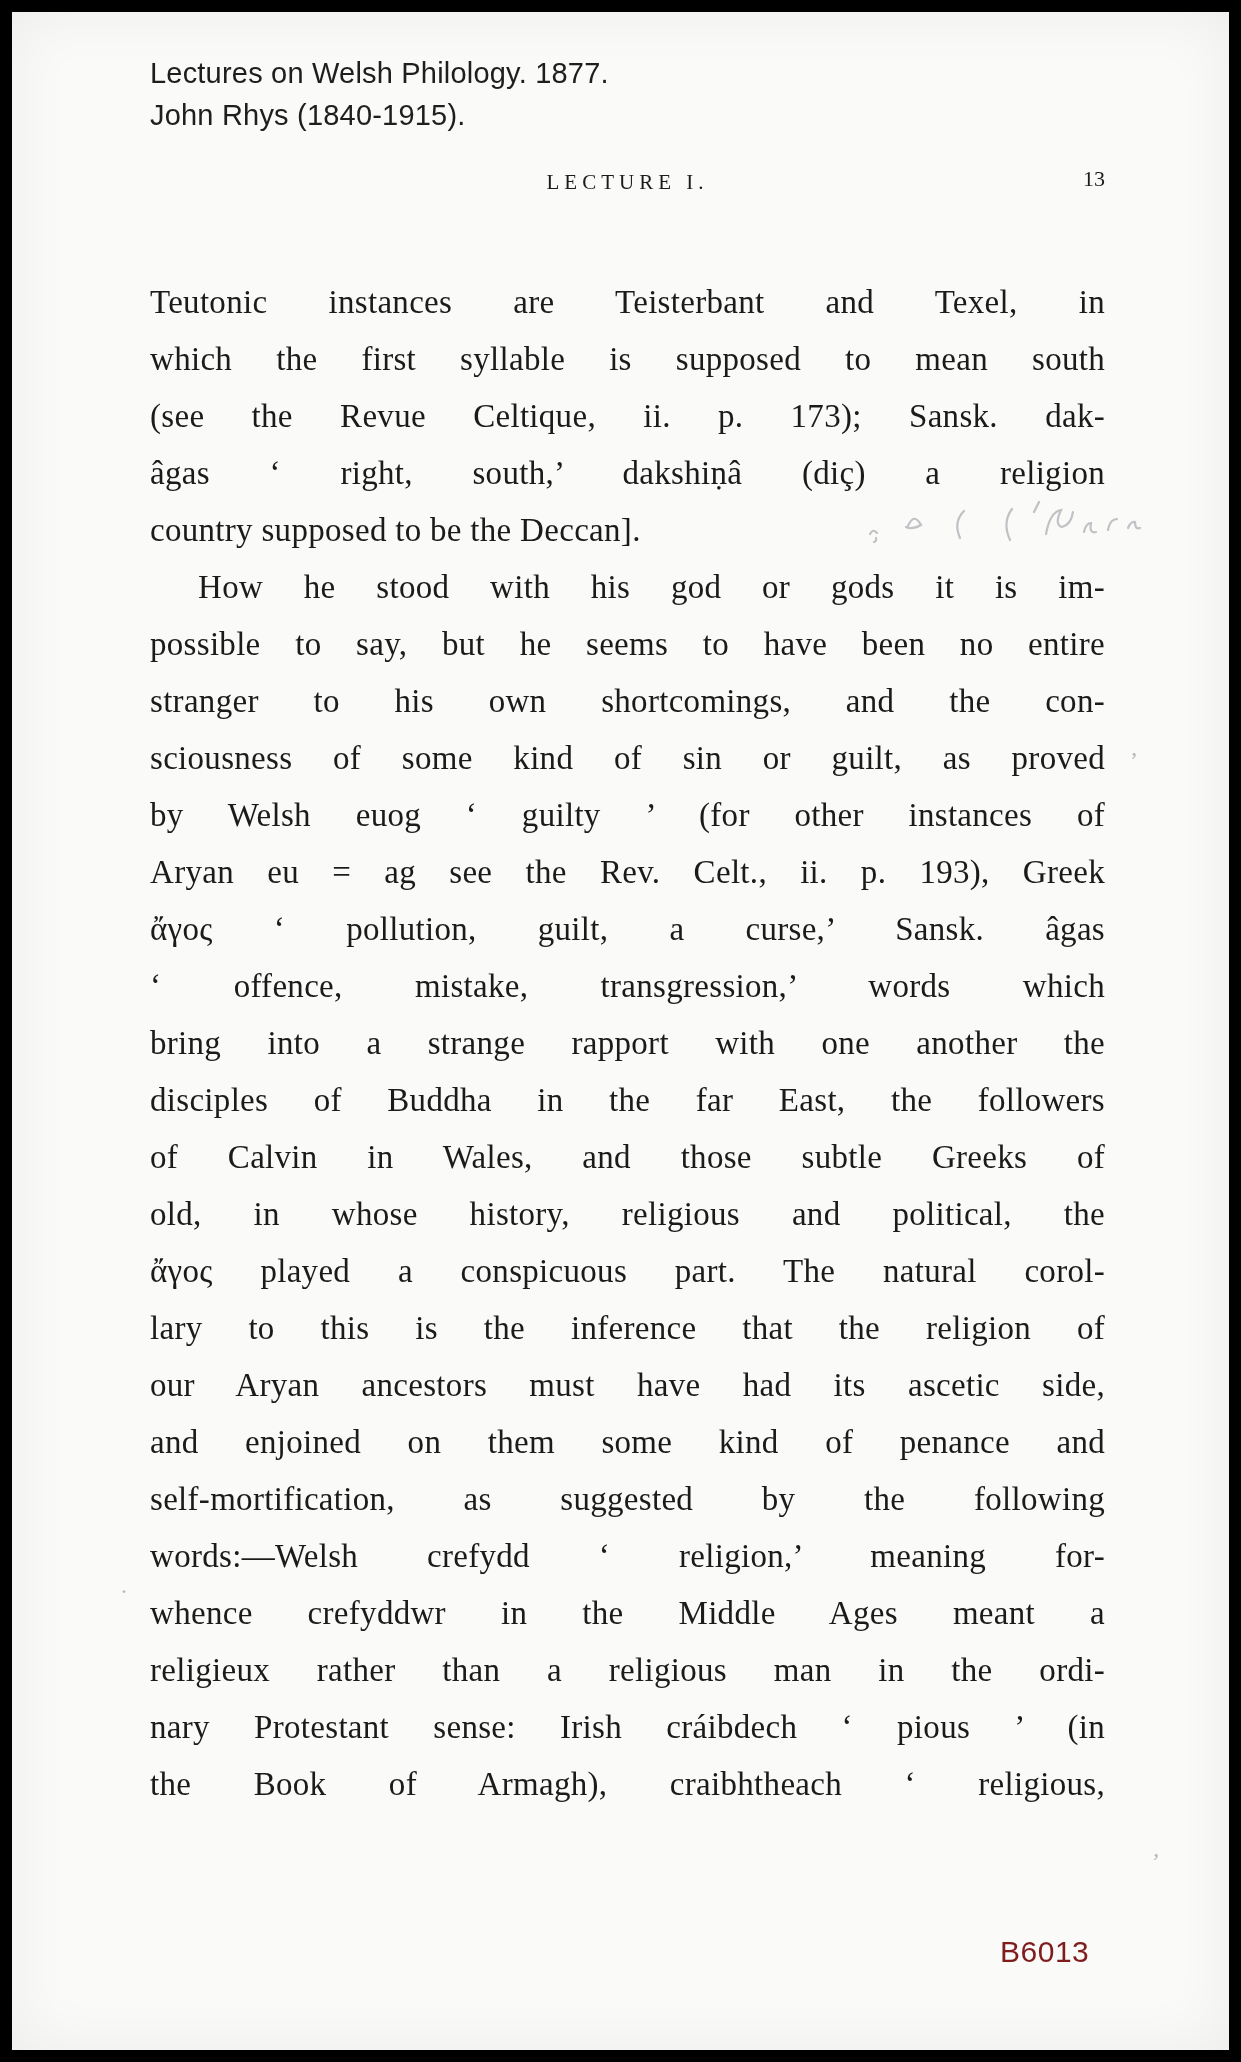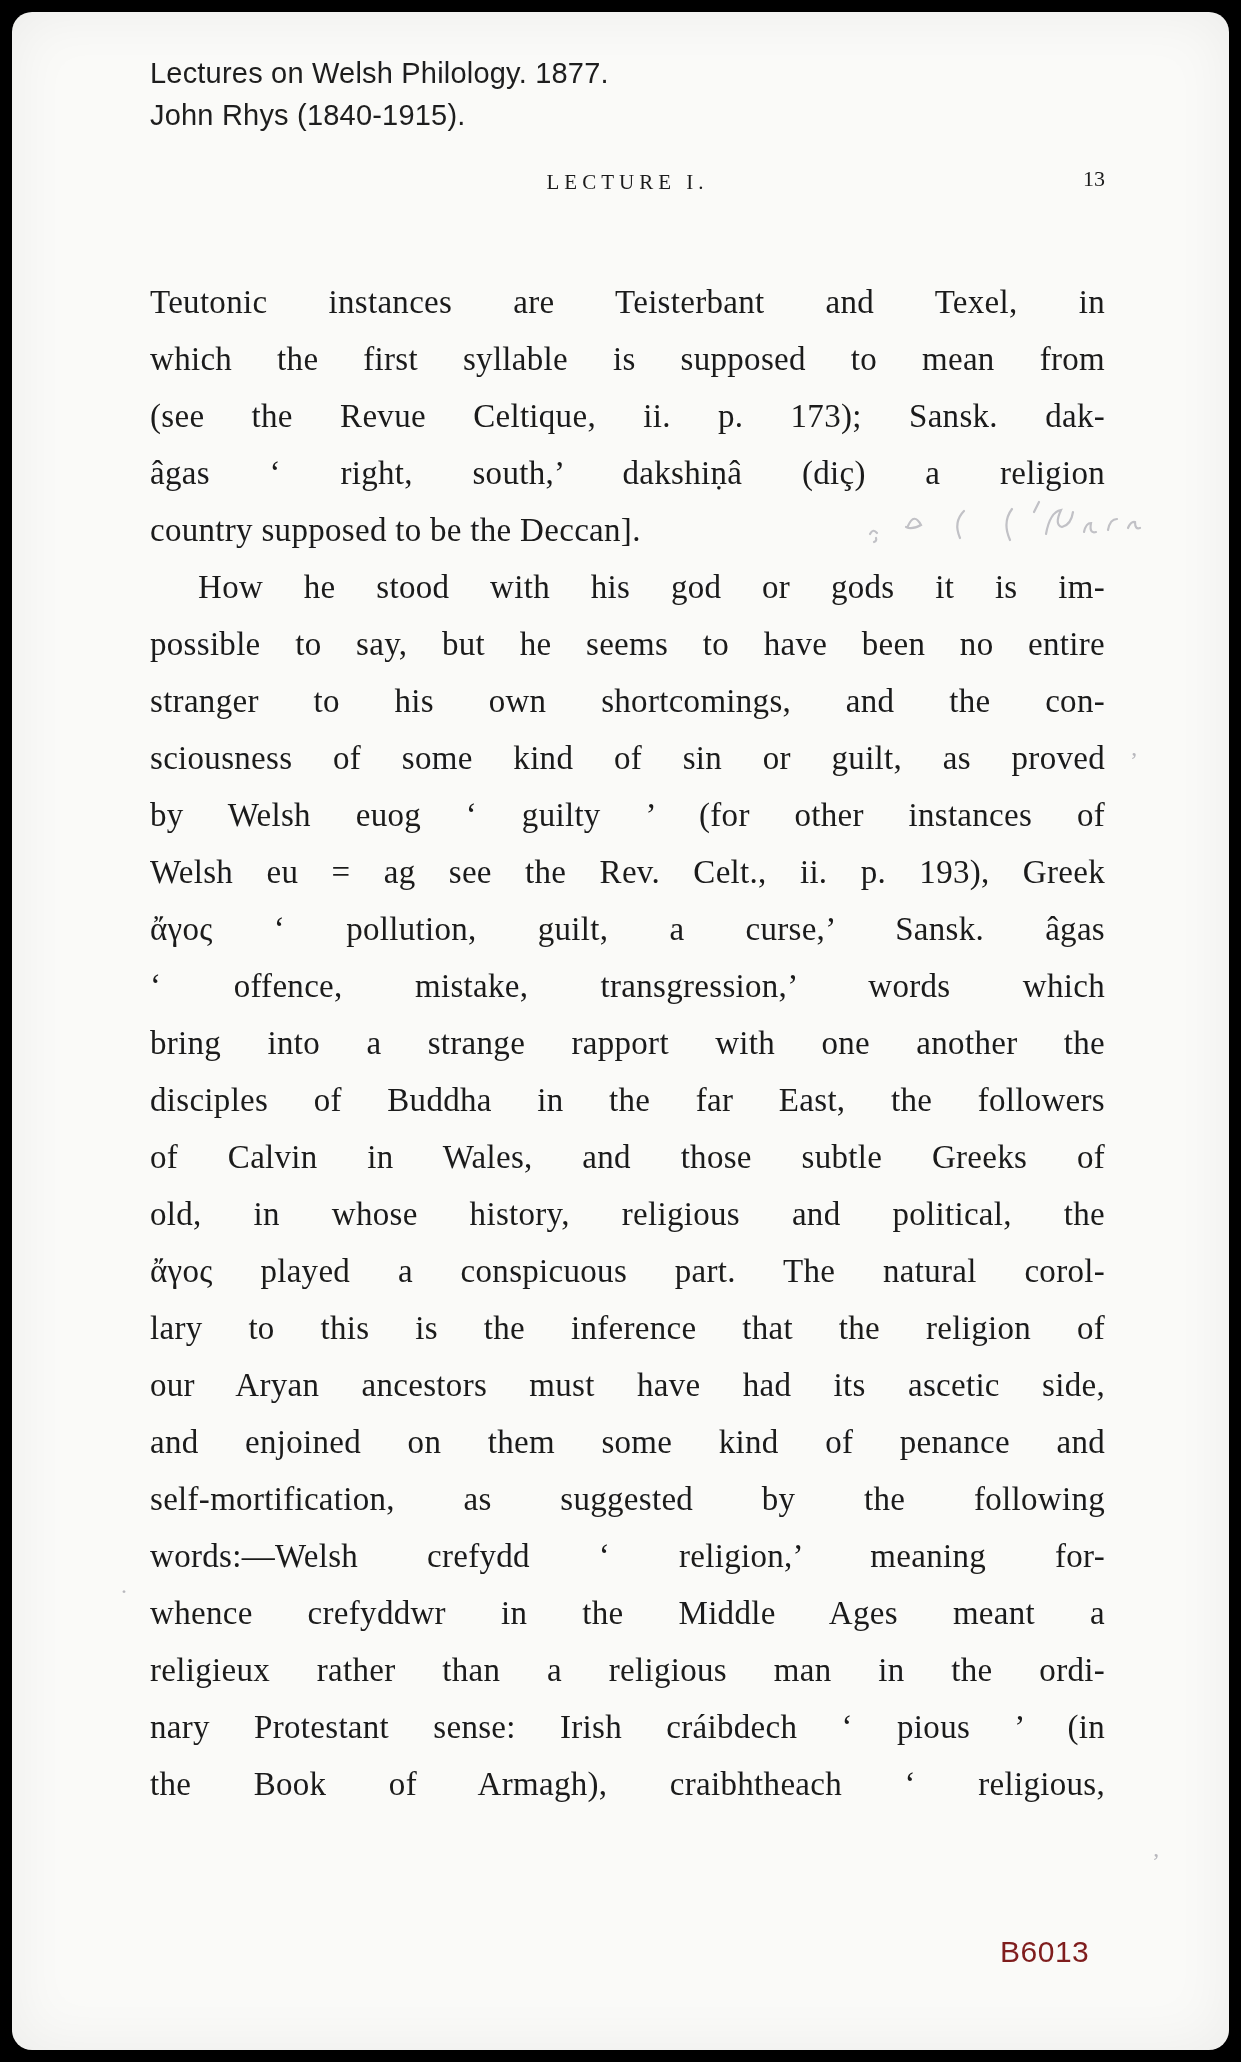--- a/index.html
+++ b/index.html
@@ -13,21 +13,20 @@
   .scan-frame {
     position: absolute;
     inset: 0;
     background: var(--border, #000000);
   }
   .page {
     position: absolute;
     inset: 12px;
     background: var(--page-bg, #fafaf8);
     box-shadow: inset 0 0 60px rgba(0,0,0,0.06);
-    border-radius: 20px;
   }
   .scan-label {
     position: absolute;
     left: 138px;
     top: 40px;
     font-family: "Liberation Sans", sans-serif;
     font-size: 29px;
     line-height: 42px;
     color: #1e1e1e;
     letter-spacing: 0.2px;
@@ -106,30 +105,30 @@
       <div>John Rhys (1840-1915).</div>
     </div>
 
     <div class="running-header">
       <div class="title">LECTURE I.</div>
       <div class="pageno">13</div>
     </div>
 
     <div class="body-text">
         <div class="line"><span>Teutonic instances are </span><span class="it">Teister</span><span>bant and </span><span class="it">Tex</span><span>el, in</span></div>
-        <div class="line"><span>which the first syllable is supposed to mean from</span></div>
+        <div class="line"><span>which the first syllable is supposed to mean south</span></div>
         <div class="line"><span>(see the </span><span class="it">Revue Celtique</span><span>, ii. p. 173); Sansk. </span><span class="it">dak-</span></div>
         <div class="line"><span class="it">âgas</span><span> ‘ right, south,’ </span><span class="it">dakshiṇâ</span><span> (</span><span class="it">diç</span><span>) a religion</span></div>
         <div class="line no-just"><span>country supposed to be the Deccan].</span></div>
         <div class="line indent"><span>How he stood with his god or gods it is im-</span></div>
         <div class="line"><span>possible to say, but he seems to have been no entire</span></div>
         <div class="line"><span>stranger to his own shortcomings, and the con-</span></div>
         <div class="line"><span>sciousness of some kind of sin or guilt, as proved</span></div>
         <div class="line"><span>by Welsh </span><span class="it">euog</span><span> ‘ guilty ’ (for other instances of</span></div>
-        <div class="line"><span>Welsh </span><span class="it">eu</span><span> = </span><span class="it">ag</span><span> see the </span><span class="it">Rev. Celt.</span><span>, ii. p. 193), Greek</span></div>
+        <div class="line"><span>Aryan </span><span class="it">eu</span><span> = </span><span class="it">ag</span><span> see the </span><span class="it">Rev. Celt.</span><span>, ii. p. 193), Greek</span></div>
         <div class="line"><span class="it">ἄγος</span><span> ‘ pollution, guilt, a curse,’ Sansk. </span><span class="it">âgas</span></div>
         <div class="line"><span>‘ offence, mistake, transgression,’ words which</span></div>
         <div class="line"><span>bring into a strange rapport with one another the</span></div>
         <div class="line"><span>disciples of Buddha in the far East, the followers</span></div>
         <div class="line"><span>of Calvin in Wales, and those subtle Greeks of</span></div>
         <div class="line"><span>old, in whose history, religious and political, the</span></div>
         <div class="line"><span class="it">ἄγος</span><span> played a conspicuous part. The natural corol-</span></div>
         <div class="line"><span>lary to this is the inference that the religion of</span></div>
         <div class="line"><span>our Aryan ancestors must have had its ascetic side,</span></div>
         <div class="line"><span>and enjoined on them some kind of penance and</span></div>

